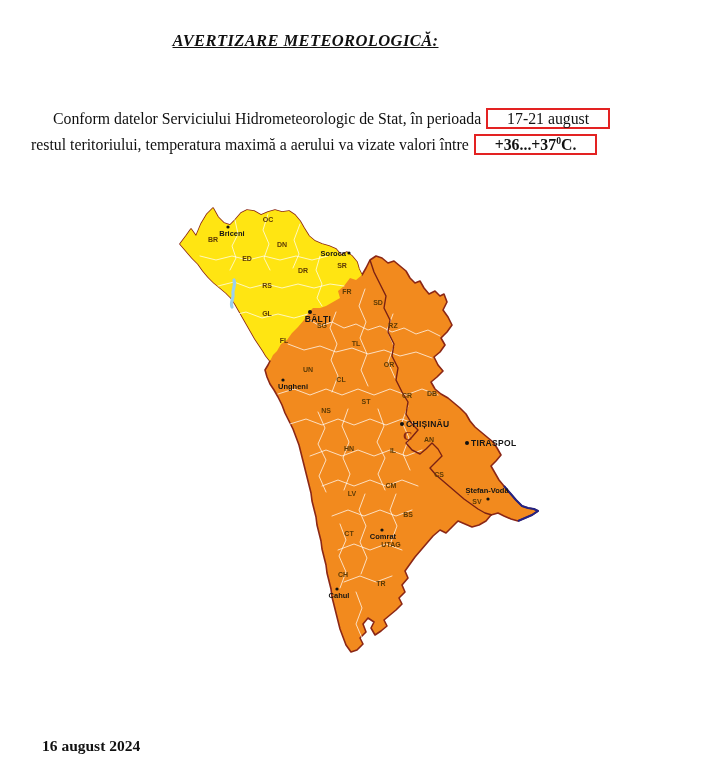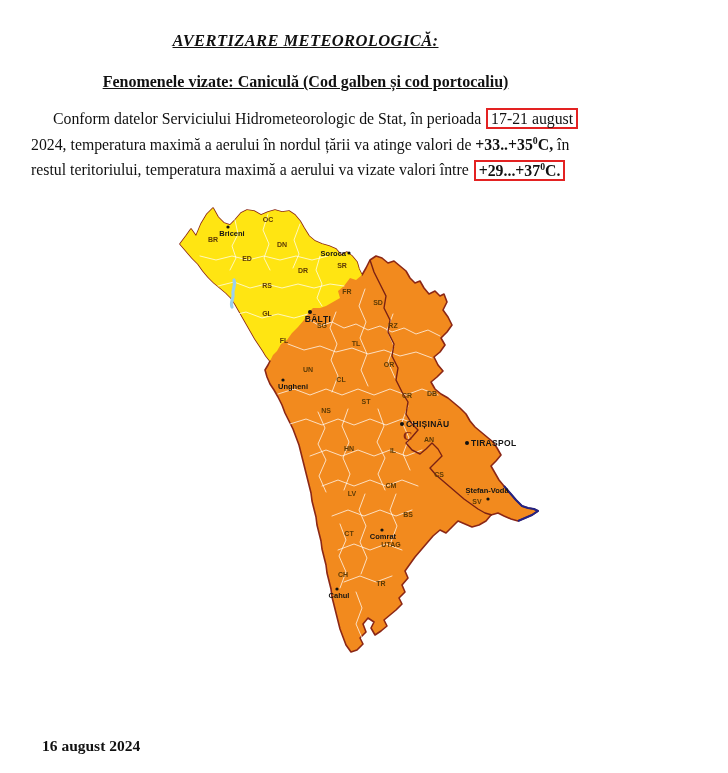--- a/index.html
+++ b/index.html
@@ -9,43 +9,41 @@
          font:italic bold 16.5px "Liberation Serif",serif;letter-spacing:.4px;
          text-decoration:underline;}
   .subtitle{position:absolute;top:73px;left:0;right:0;text-align:center;
             font:bold 16px "Liberation Serif",serif;text-decoration:underline;}
   .para{position:absolute;top:108px;left:31px;width:676px;
         font:15.8px/21.6px "Liberation Serif",serif;}
   .pline{display:block;white-space:nowrap;}
   .pline.indent{text-indent:22px;}
   .b{font-weight:700;}
   .para sup{font-size:62%;}
-  .redbox{border:2px solid #e32222;padding:0 3px;margin:0 1px;}
+  .redbox{border:2px solid #e32222;padding:0 19px;margin:0 1px;}
   .mapwrap{position:absolute;left:160px;top:194px;width:540px;height:520px;}
   .marker{position:absolute;left:680px;top:247px;width:7px;height:7px;}
   .fdate{position:absolute;left:42px;top:737px;font:bold 15.5px "Liberation Serif",serif;text-align:right;}
   .forg{position:absolute;left:283px;top:737px;font:bold 15.5px "Liberation Serif",serif;}
   .rcode{font:bold 7px "Liberation Sans",sans-serif;fill:#5c3a06;text-anchor:middle;}
   .city{font:bold 7.5px "Liberation Sans",sans-serif;fill:#141414;}
   .city.big{font-size:8.5px;letter-spacing:.3px;}
   .cletter{font:bold 13px "Liberation Serif",serif;}
 </style>
 </head>
 <body>
 
 <div class="page">
 
   <div class="title">AVERTIZARE METEOROLOGICĂ:</div>
 
-  <div class="subtitle">Fenomenele vizate: Caniculă (Cod galben și cod portocaliu)</div>
 
   <div class="para">
       <span class="pline indent"><span>Conform datelor Serviciului Hidrometeorologic de Stat, în perioada </span><span class="redbox"><span>17-21 august</span></span></span>
-      <span class="pline"><span>2024, temperatura maximă a aerului în nordul țării va atinge valori de </span><span class="b">+33..+35</span><sup class="b">0</sup><span class="b">C,</span><span> în</span></span>
-      <span class="pline"><span>restul teritoriului, temperatura maximă a aerului va vizate valori între </span><span class="redbox"><span class="b">+29...+37</span><sup class="b">0</sup><span class="b">C.</span></span></span>
+      <span class="pline"><span>restul teritoriului, temperatura maximă a aerului va vizate valori între </span><span class="redbox"><span class="b">+36...+37</span><sup class="b">0</sup><span class="b">C.</span></span></span>
     </div>
 
   <div class="mapwrap">
     <svg width="540" height="520" viewBox="0 0 540 520" xmlns="http://www.w3.org/2000/svg">
       <path stroke-width="1.6" stroke-linejoin="round" d="M20,50 L26,42 L31,35 L36,42 L41,30 L47,20 L53,14 L58,23 L64,29 L70,31 L75,26 L81,19 L87,16 L94,17 L101,21 L108,18 L115,16 L122,18 L129,17 L135,21 L140,27 L144,34 L149,42 L155,47 L162,50 L169,52 L176,55 L181,61 L187,58 L192,62 L197,68 L199,75 L202,81 L206,74 L210,66 L216,62 L222,64 L228,69 L234,67 L240,72 L246,77 L250,84 L255,89 L260,87 L264,94 L269,100 L275,97 L280,102 L284,100 L287,108 L283,116 L288,123 L292,131 L287,138 L281,144 L285,151 L280,158 L274,163 L278,171 L283,177 L277,183 L271,188 L275,195 L281,200 L288,204 L294,209 L300,214 L306,220 L310,227 L315,233 L321,238 L327,243 L333,248 L337,254 L341,261 L336,267 L331,272 L335,279 L339,286 L344,292 L350,299 L356,306 L362,312 L368,314 L374,315 L378,317 L372,321 L365,324 L358,327 L351,325 L344,322 L338,319 L331,321 L326,327 L319,331 L312,333 L305,330 L298,327 L292,333 L286,339 L280,336 L273,342 L267,349 L261,356 L255,363 L250,370 L245,377 L248,384 L242,391 L245,398 L239,404 L242,410 L236,416 L230,421 L224,426 L227,432 L221,437 L215,441 L211,434 L214,428 L208,424 L203,430 L206,438 L200,444 L203,450 L197,456 L191,458 L186,451 L183,443 L180,435 L178,427 L176,419 L174,411 L172,403 L171,395 L169,387 L167,379 L166,371 L164,363 L162,355 L161,347 L159,339 L157,331 L156,323 L154,315 L152,307 L151,299 L149,291 L147,283 L145,275 L143,267 L141,259 L139,251 L136,243 L133,235 L129,227 L125,219 L122,211 L118,203 L114,196 L110,190 L107,183 L105,176 L108,171 L110,167 L106,162 L103,157 L99,151 L95,145 L91,138 L87,131 L83,124 L79,117 L75,110 L71,104 L66,99 L60,94 L54,89 L48,83 L43,77 L38,70 L32,64 L26,57 Z" fill="#F28A1E" stroke="#8B2716"></path>
       <path d="M110,167 L106,162 L103,157 L99,151 L95,145 L91,138 L87,131 L83,124 L79,117 L75,110 L71,104 L66,99 L60,94 L54,89 L48,83 L43,77 L38,70 L32,64 L26,57 L20,50 L26,42 L31,35 L36,42 L41,30 L47,20 L53,14 L58,23 L64,29 L70,31 L75,26 L81,19 L87,16 L94,17 L101,21 L108,18 L115,16 L122,18 L129,17 L135,21 L140,27 L144,34 L149,42 L155,47 L162,50 L169,52 L176,55 L181,61 L187,58 L192,62 L197,68 L199,75 L202,81 L196,86 L190,84 L184,92 L178,97 L180,104 L173,108 L166,112 L160,114 L153,114 L148,119 L144,126 L138,133 L132,139 L127,146 L121,150 L117,157 L113,161 Z" fill="#FFE512"></path>
       <path fill="none" stroke="#ffffff" stroke-opacity="0.72" stroke-width="1" stroke-linejoin="round" stroke-linecap="round" d="M75,26 L78,40 L72,52 L76,64 L70,76 M108,20 L103,36 L109,50 L104,64 L110,76 M140,30 L134,46 L139,60 L133,74 M40,62 L56,66 L72,62 L88,66 L104,62 L120,66 L136,62 L152,66 L168,62 M58,92 L74,88 L90,94 L106,90 L122,94 L138,90 L154,94 L170,90 L184,92 M70,122 L86,118 L102,124 L118,120 L134,124 L148,120 M160,62 L156,76 L162,90 L157,104 L162,112 M148,125 L160,132 L172,128 L184,134 L196,130 L208,136 L220,132 L232,138 L244,134 L256,140 L268,136 L280,142 M128,150 L144,156 L160,152 L176,158 L192,154 L208,160 L224,156 L240,162 L256,158 L272,164 M118,200 L134,195 L150,201 L166,195 L182,201 L198,195 L214,201 L230,195 L246,201 L262,195 L278,201 M130,230 L146,225 L162,231 L178,225 L194,231 L210,225 L226,231 L242,225 L258,231 M150,262 L166,256 L182,262 L198,256 L214,262 L230,256 L246,262 L262,256 M162,292 L178,286 L194,292 L210,286 L226,292 L242,286 L258,292 M172,322 L188,316 L204,322 L220,316 L236,322 L252,316 M178,356 L194,350 L210,356 L226,350 L242,356 M184,388 L200,382 L216,388 L232,382 M176,118 L170,134 L177,150 L171,166 L178,182 L172,198 M205,95 L199,112 L206,128 L200,144 L207,160 L201,176 L208,192 M233,120 L227,136 L234,152 L228,168 L235,184 M158,218 L165,234 L158,250 L166,266 L159,282 L166,298 M188,215 L182,232 L189,248 L183,264 L190,280 L184,296 M218,215 L224,232 L217,248 L225,264 L218,280 L225,296 M248,212 L242,228 L249,244 L243,260 L250,276 M205,300 L199,316 L206,332 L200,348 L207,364 L201,380 M236,300 L230,316 L237,332 L231,348 M180,330 L186,346 L179,362 L186,378 L180,394 M196,398 L202,414 L196,430 L202,444"></path>
       <path fill="none" stroke-width="1.4" stroke-linejoin="round" d="M210,66 L214,78 L220,90 L226,102 L224,114 L230,126 L228,138 L234,150 L232,162 L238,174 L236,186 L242,198 L248,208 L246,220 L252,230 L258,236 L252,243 L246,249 L252,256 L260,260 L266,255 L272,249 L278,255 L282,262 L276,268 L270,274 L276,281 L283,287 L290,293 L297,299 L304,305 L311,310 L318,315 L325,319 L332,321" stroke="#7A2114"></path>
       <path fill="none" stroke-width="2" stroke-linejoin="round" d="M344,292 L350,299 L356,306 L362,312 L368,314 L374,315 L378,317 L372,321 L365,324 L358,327" stroke="#232384"></path>
       <path fill="none" stroke-width="3.2" stroke-linecap="round" d="M74,86 C76,92 72,96 73,100 C74,104 70,108 72,113" stroke="#9CD0EE"></path>

